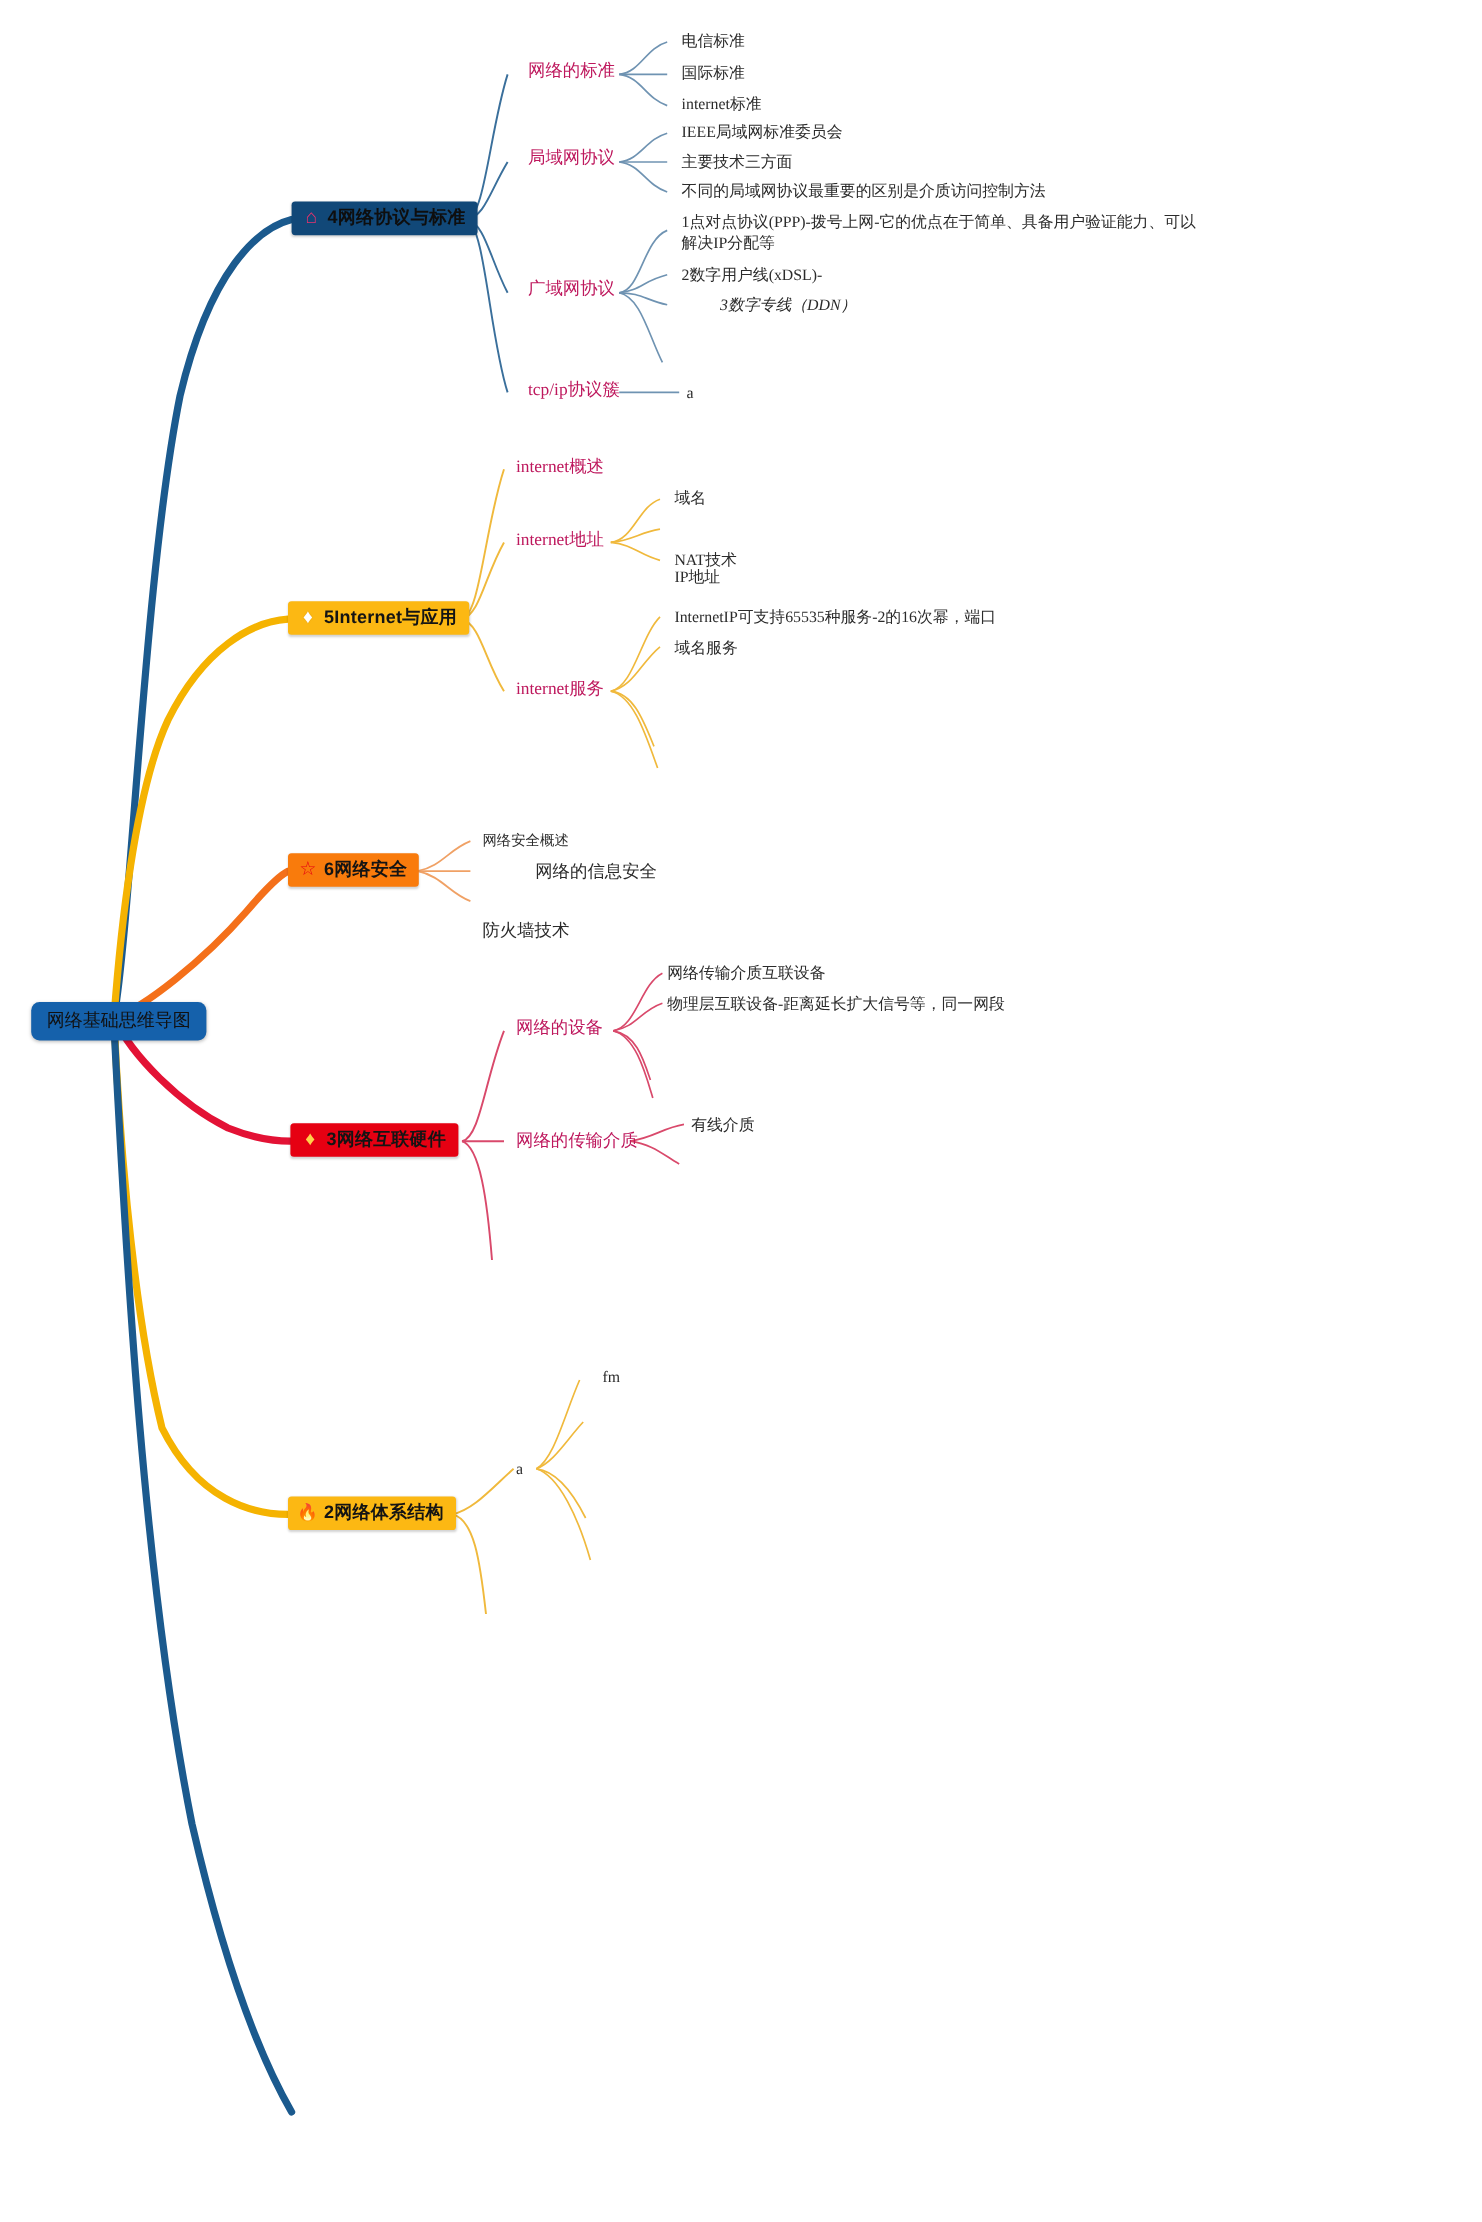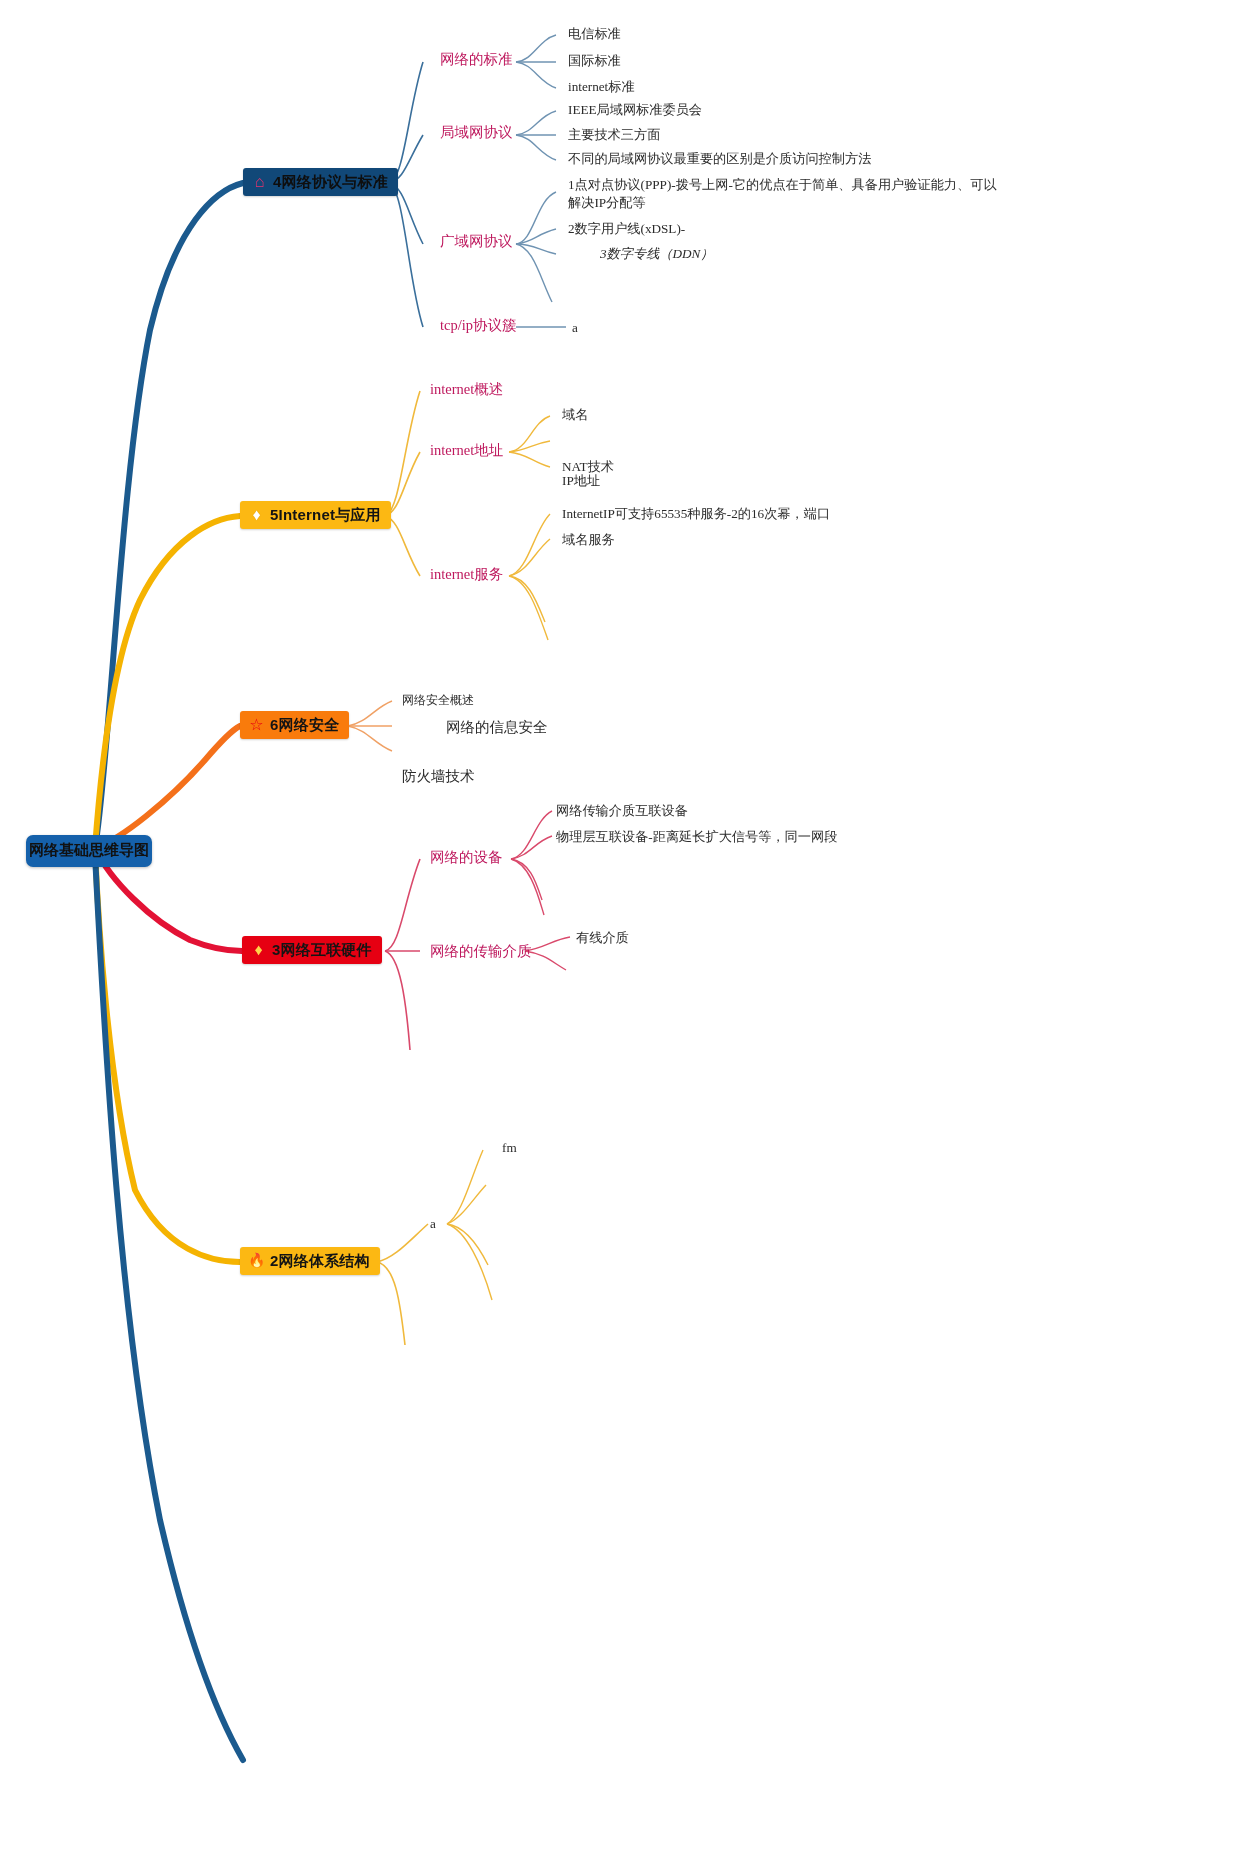--- a/index.html
+++ b/index.html
@@ -10,22 +10,22 @@
 
   .node{position:absolute;white-space:nowrap;display:flex;align-items:center;}
 
   
   .topic{border-radius:3px;padding:5px 10px 6px 8px;display:flex;align-items:center;gap:5px;
          font-family:"Liberation Sans","DejaVu Sans",sans-serif;font-weight:bold;font-size:15px;
          line-height:1;box-shadow:0 1px 2px rgba(0,0,0,.18);}
   .topic .ico{display:inline-block;width:17px;height:17px;line-height:17px;text-align:center;font-size:16px;}
   .topic .lbl{letter-spacing:.2px;}
 
-  .root{background:#1561ab;color:#111111;border-radius:7px;padding:6px 3px 7px;
-        font-family:"Liberation Sans","DejaVu Sans",sans-serif;font-weight:bold;font-size:15px;
+  .root{background:#1561ab;color:#111111;border-radius:7px;padding:6px 13px 7px;
+        font-family:"Liberation Sans","DejaVu Sans",sans-serif;font-weight:normal;font-size:15px;
         box-shadow:0 1px 3px rgba(0,0,0,.25);text-align:center;}
 
   .t-navy{background:#114878;color:#0e0e0e;}
   .t-amber{background:#fcb813;color:#141414;}
   .t-orange{background:#f97b0c;color:#141414;}
   .t-red{background:#e60012;color:#141414;}
 
   
   .sub{font-size:14.5px;color:#be185d;line-height:1.35;}
   .leaf{font-size:13.2px;color:#2b2b2b;line-height:1.38;}

